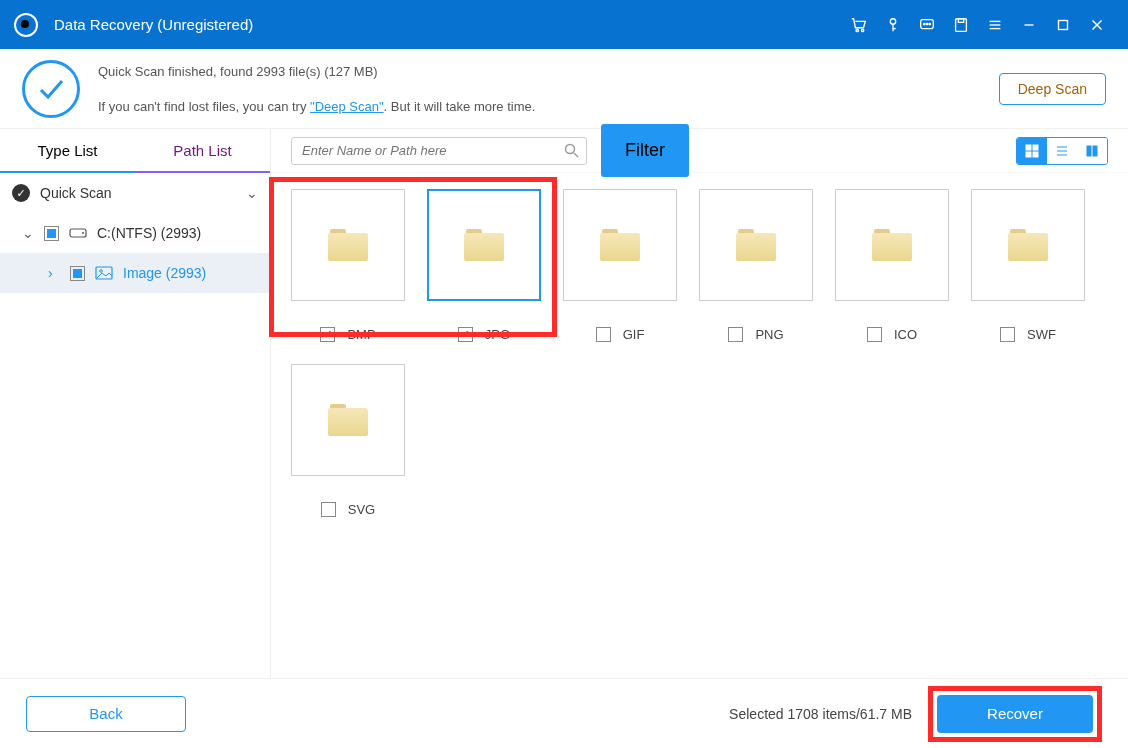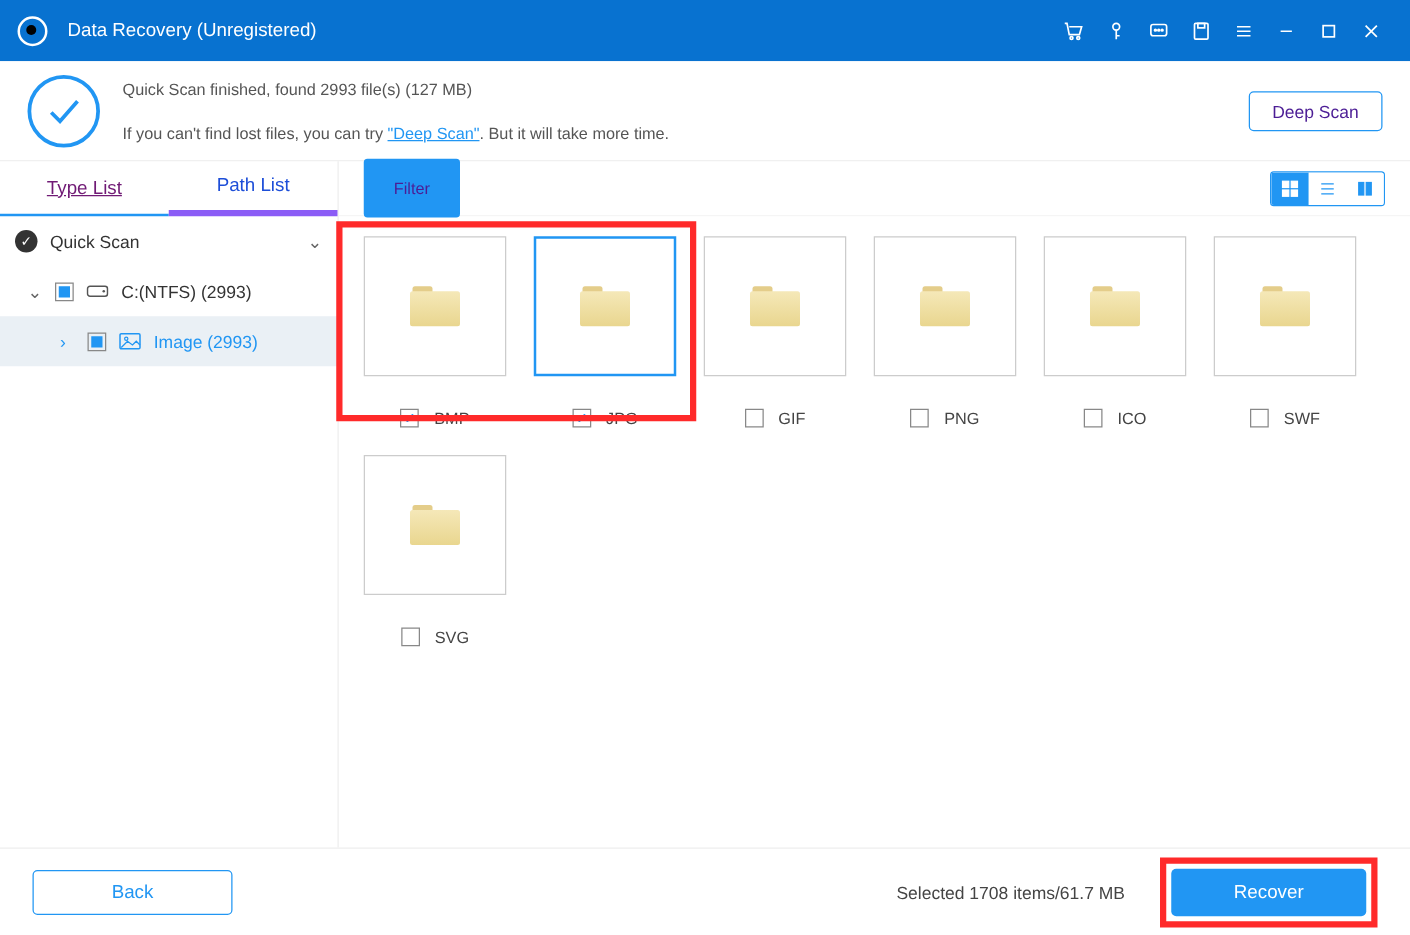--- a/index.html
+++ b/index.html
@@ -13,65 +13,65 @@
 .titlebar .spacer { flex: 1; }
 .titlebar .tb-icon { width: 34px; height: 34px; display: flex; align-items: center; justify-content: center; cursor: pointer; }
 .tb-icon svg { stroke: #fff; fill: none; stroke-width: 1.5; }
 
 
 .statusbar { height: 80px; background: #fff; border-bottom: 1px solid #f0f0f0; display: flex; align-items: center; padding: 0 22px; gap: 18px; }
 .check-circle { width: 58px; height: 58px; border: 3px solid #2196f3; border-radius: 50%; display: flex; align-items: center; justify-content: center; }
 .check-circle svg { stroke: #2196f3; stroke-width: 3; fill: none; }
 .status-text { display: flex; flex-direction: column; gap: 20px; font-size: 13px; color: #555; }
 .status-text .link { color: #2196f3; text-decoration: underline; cursor: pointer; }
-.deepscan-btn { border: 1px solid #2196f3; color: #4c1d95; background: #fff; padding: 7px 18px; border-radius: 4px; font-size: 14px; cursor: pointer; }
+.deepscan-btn { border: 1px solid #2196f3; color: #a16207; background: #fff; padding: 7px 18px; border-radius: 4px; font-size: 14px; cursor: pointer; }
 
 
 .main { flex: 1; display: flex; min-height: 0; }
 .sidebar { width: 271px; border-right: 1px solid #eee; display: flex; flex-direction: column; }
 .sidebar-tabs { display: flex; height: 44px; }
-.sidebar-tab { flex: 1; display: flex; align-items: center; justify-content: center; font-size: 15px; color: #1d4ed8; cursor: pointer; border-bottom: 5px solid #8b5cf6; }
-.sidebar-tab.active { color: #701a75; border-bottom: 2px solid #2196f3; text-decoration: underline; }
+.sidebar-tab { flex: 1; display: flex; align-items: center; justify-content: center; font-size: 15px; color: #701a75; cursor: pointer; border-bottom: 2px solid #8b5cf6; }
+.sidebar-tab.active { color: #000000; border-bottom: 2px solid #2196f3; }
 .tree { padding-top: 0; }
 .tree-row { display: flex; align-items: center; height: 40px; padding: 0 12px; gap: 10px; font-size: 14px; color: #333; cursor: pointer; }
 .tree-row .chev { width: 12px; color: #666; }
 .tree-row .cbox { width: 15px; height: 15px; border: 1px solid #888; display: flex; align-items: center; justify-content: center; }
 .tree-row .cbox.filled::after { content: ''; width: 9px; height: 9px; background: #2196f3; display: block; }
 .tree-row.l1 { padding-left: 22px; }
 .tree-row.l2 { padding-left: 48px; background: #eaf0f5; color: #2196f3; }
 .tree-row.l2 .chev { color: #2196f3; }
 .qscan-row .dot { width: 18px; height: 18px; background: #333; border-radius: 50%; display: flex; align-items: center; justify-content: center; color: #fff; font-size: 11px; }
 
 
 .content { flex: 1; display: flex; flex-direction: column; }
 .toolbar { height: 44px; display: flex; align-items: center; padding: 0 20px; gap: 14px; border-bottom: 1px solid #f5f5f5; }
 .search { position: relative; width: 296px; }
 .search input { width: 100%; height: 28px; border: 1px solid #ccc; border-radius: 3px; padding: 0 30px 0 10px; font-size: 13px; font-style: italic; color: #888; }
 .search .sicon { position: absolute; right: 8px; top: 6px; color: #999; }
-.filter-btn { background: #2196f3; color: #4c1d95; border: none; padding: 16px 24px; border-radius: 3px; font-size: 13px; cursor: pointer; }
+.filter-btn { background: #2196f3; color: #000000; border: none; padding: 16px 24px; border-radius: 3px; font-size: 18px; cursor: pointer; }
 .view-toggle { margin-left: auto; display: flex; border: 1px solid #2196f3; border-radius: 3px; overflow: hidden; }
 .view-btn { width: 30px; height: 26px; display: flex; align-items: center; justify-content: center; background: #fff; cursor: pointer; }
 .view-btn.active { background: #2196f3; }
 .view-btn svg { stroke: #2196f3; fill: #2196f3; }
 .view-btn.active svg { stroke: #fff; fill: #fff; }
 
 .grid-area { flex: 1; padding: 16px 20px; display: flex; flex-wrap: wrap; gap: 22px 22px; align-content: flex-start; position: relative; }
 .item { width: 114px; display: flex; flex-direction: column; align-items: center; gap: 26px; }
 .folder-box { width: 114px; height: 112px; border: 1px solid #ccc; display: flex; align-items: center; justify-content: center; cursor: pointer; }
 .folder-box.selected { border: 2px solid #2196f3; }
 .folder-icon { width: 40px; height: 32px; position: relative; }
 .folder-icon::before { content: ''; position: absolute; top: 0; left: 2px; width: 16px; height: 6px; background: #e4cd8a; border-radius: 2px 2px 0 0; }
 .folder-icon::after { content: ''; position: absolute; top: 4px; left: 0; width: 40px; height: 28px; background: linear-gradient(#f5e8b8, #e9d68f); border-radius: 2px; }
 .item-label { display: flex; align-items: center; gap: 12px; font-size: 13px; color: #444; }
 .item-cb { width: 15px; height: 15px; border: 1px solid #888; display: flex; align-items: center; justify-content: center; cursor: pointer; }
 .item-cb.checked::after { content: '✓'; color: #2196f3; font-size: 11px; font-weight: bold; }
 .highlight-box { position: absolute; border: 5px solid #ff2a2a; pointer-events: none; }
 
 
-.footer { height: 70px; border-top: 1px solid #eee; display: flex; align-items: center; padding: 0 26px; gap: 28px; position: relative; }
+.footer { height: 70px; border-top: 1px solid #eee; display: flex; align-items: center; padding: 0 26px; gap: 16px; position: relative; }
 .back-btn { border: 1px solid #2196f3; color: #2196f3; background: #fff; width: 160px; height: 36px; border-radius: 4px; font-size: 15px; cursor: pointer; }
 .sel-text { margin-left: auto; font-size: 14px; color: #444; }
 .recover-wrap { border: 5px solid #ff2a2a; padding: 4px; }
 .recover-btn { background: #2196f3; color: #fff; border: none; width: 156px; height: 38px; border-radius: 4px; font-size: 15px; cursor: pointer; }
 </style>
 </head>
 <body>
 
 <div class="app">
 
@@ -183,20 +183,29 @@
               <circle cx="6" cy="5" r="1.3" fill="none" stroke="#2196f3"></circle>
               <polyline points="2,12 7,7 11,10 14,7 17,10" fill="none" stroke="#2196f3"></polyline>
             </svg>
           <span>Image (2993)</span>
         </div>
       </div>
     </div>
 
     <div class="content">
       <div class="toolbar">
+        <div class="search">
+          <input type="text" placeholder="Enter Name or Path here" style="">
+          <span class="sicon">
+            <svg width="15" height="15" viewBox="0 0 15 15" fill="none" stroke="#999" stroke-width="1.5">
+                <circle cx="6" cy="6" r="4.5"></circle>
+                <line x1="10" y1="10" x2="14" y2="14"></line>
+              </svg>
+          </span>
+        </div>
         <button class="filter-btn">Filter</button>
         <div class="view-toggle">
           <div class="view-btn active">
               <svg width="14" height="14" viewBox="0 0 14 14">
                 <rect x="1" y="1" width="5" height="5"></rect>
                 <rect x="8" y="1" width="5" height="5"></rect>
                 <rect x="1" y="8" width="5" height="5"></rect>
                 <rect x="8" y="8" width="5" height="5"></rect>
               </svg>
             </div>

